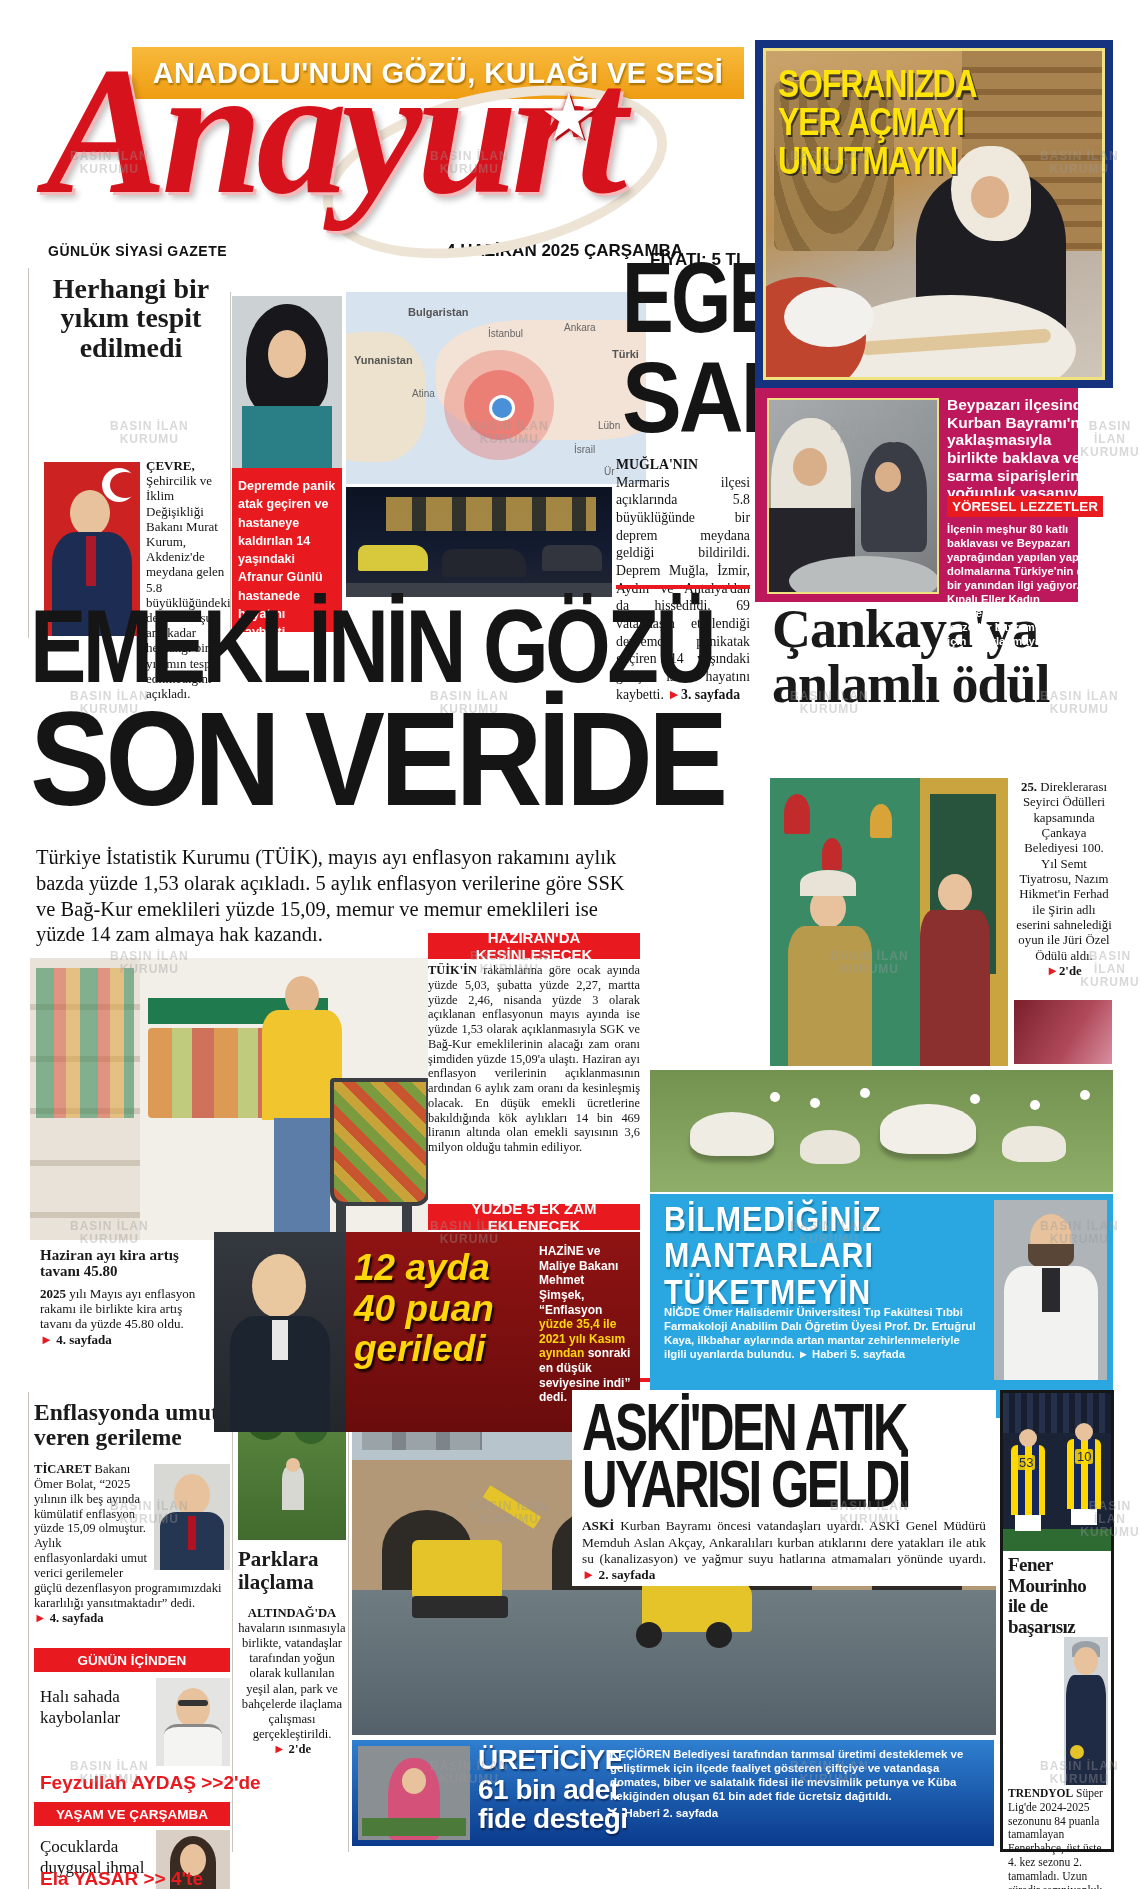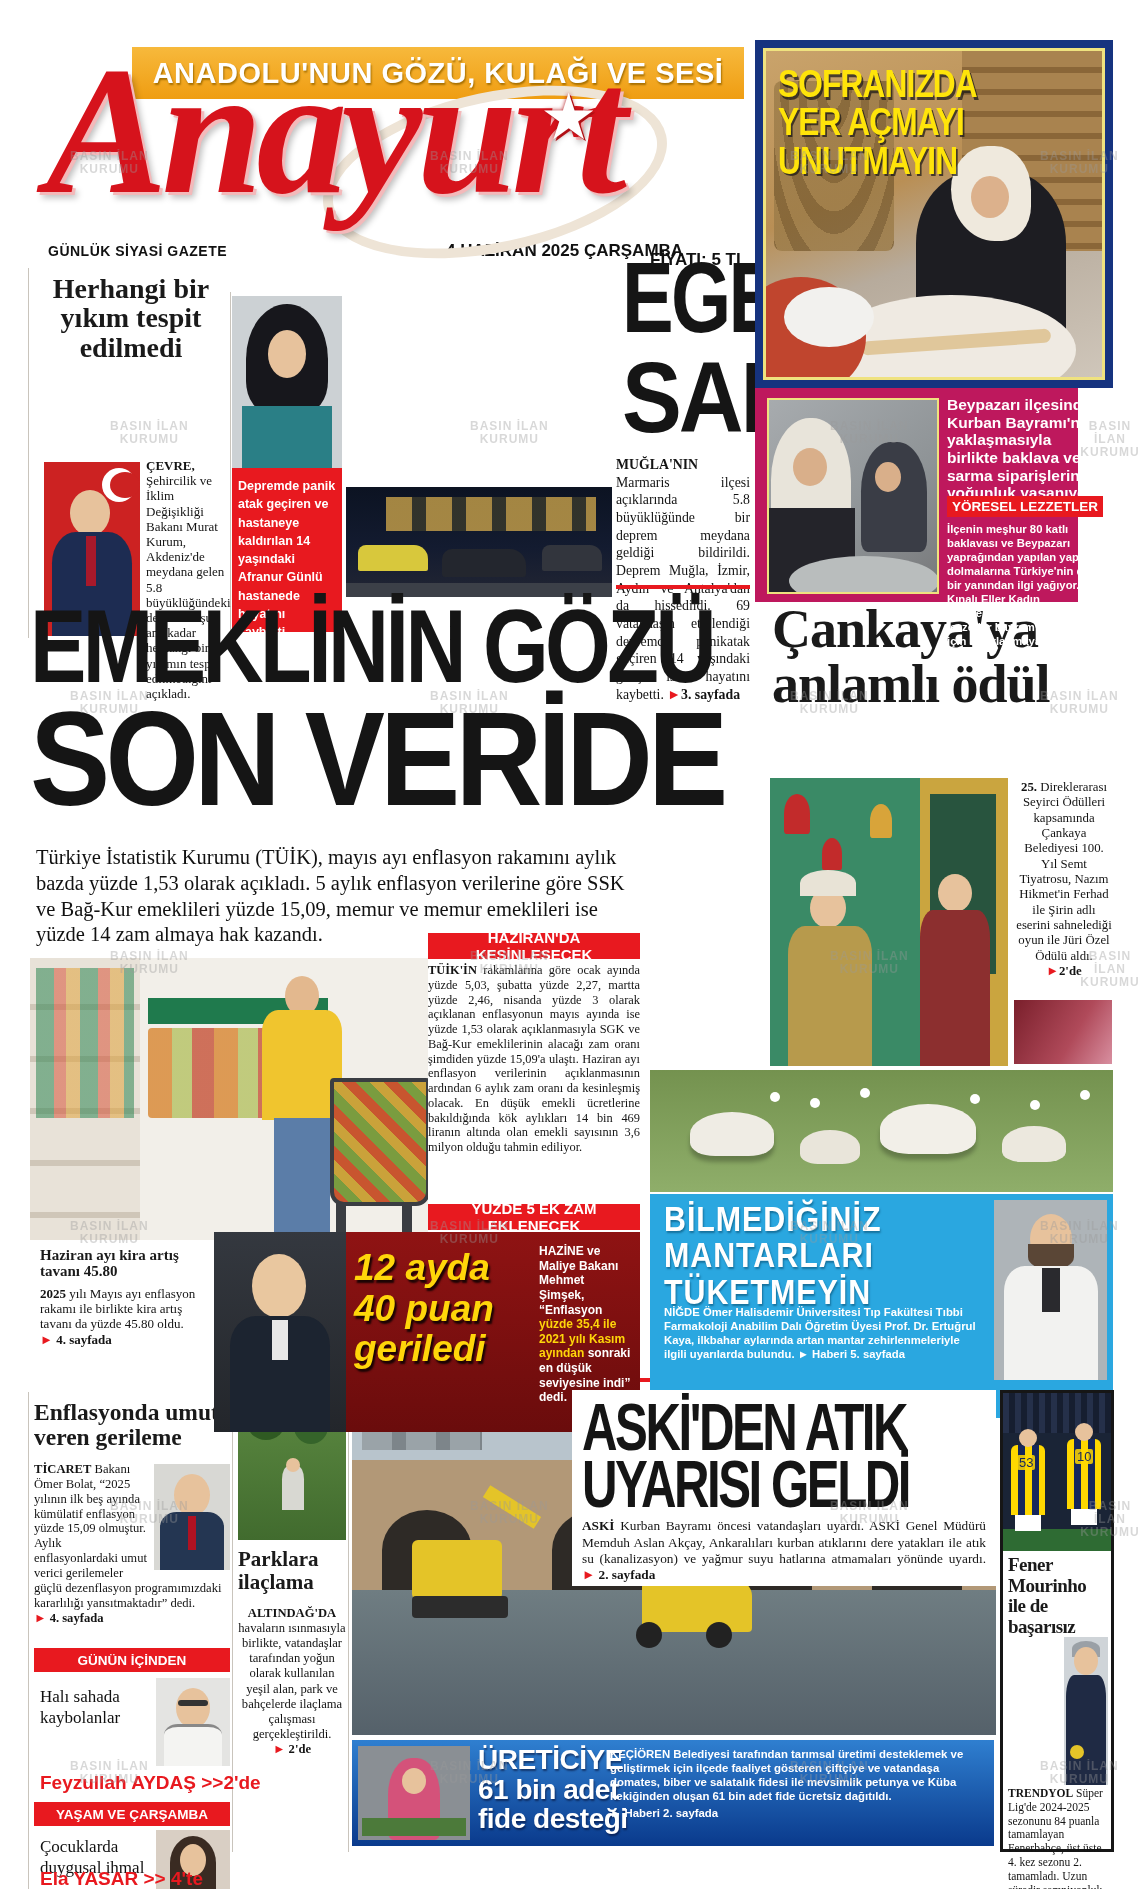--- a/index.html
+++ b/index.html
@@ -153,20 +153,36 @@
 
   <div class="photo" style="left:232px;top:296px;width:110px;height:172px;background:#ccd1d4;">
     <div class="abs" style="left:14px;top:8px;width:82px;height:110px;background:#17171c;border-radius:50% 50% 30% 30%;"></div>
     <div class="figure-head" style="left:36px;top:34px;width:38px;height:48px;"></div>
     <div class="abs" style="left:10px;top:110px;width:90px;height:62px;background:#2a7f86;"></div>
   </div>
   <div class="abs" style="left:232px;top:468px;width:110px;height:164px;background:#e8191f;box-sizing:border-box;padding:8px 6px;">
     <span class="cap-white" style="font-size:12.5px;line-height:1.22;">Depremde panik atak geçiren ve hastaneye kaldırılan 14 yaşındaki Afranur Günlü hastanede hayatını kaybetti.</span>
   </div>
 
+  <div class="photo map">
+    <div class="map-land2"></div>
+    <div class="map-land"></div>
+    <div class="quake" style="left:98px;top:58px;width:110px;height:110px;background:rgba(233,80,70,.30);"></div>
+    <div class="quake" style="left:118px;top:78px;width:70px;height:70px;background:rgba(230,60,55,.45);"></div>
+    <div class="quake" style="left:143px;top:103px;width:20px;height:20px;background:#4a90d9;border:3px solid #fff;"></div>
+    <div class="map-label" style="left:62px;top:14px;">Bulgaristan</div>
+    <div class="map-label" style="left:8px;top:62px;">Yunanistan</div>
+    <div class="map-label sm" style="left:142px;top:36px;">İstanbul</div>
+    <div class="map-label sm" style="left:218px;top:30px;">Ankara</div>
+    <div class="map-label" style="left:266px;top:56px;">Türki</div>
+    <div class="map-label sm" style="left:66px;top:96px;">Atina</div>
+    <div class="map-label sm" style="left:252px;top:128px;">Lübn</div>
+    <div class="map-label sm" style="left:228px;top:152px;">İsrail</div>
+    <div class="map-label sm" style="left:258px;top:174px;">Ür</div>
+  </div>
 
   <div class="photo night">
     <div class="abs" style="left:40px;top:10px;width:210px;height:34px;background:repeating-linear-gradient(90deg,#c9a24a 0 26px,#3a3a2c 26px 40px);opacity:.8;"></div>
     <div class="abs" style="left:12px;top:58px;width:70px;height:26px;background:#d8c83c;border-radius:8px 14px 2px 2px;"></div>
     <div class="abs" style="left:96px;top:62px;width:84px;height:28px;background:#23262e;border-radius:10px 16px 3px 3px;"></div>
     <div class="abs" style="left:196px;top:58px;width:60px;height:26px;background:#32353d;border-radius:8px 12px 2px 2px;"></div>
     <div class="abs" style="left:0;bottom:0;width:100%;height:14px;background:#3c4048;"></div>
   </div>
 
   <div class="abs" style="left:622px;top:252px;z-index:4;">

